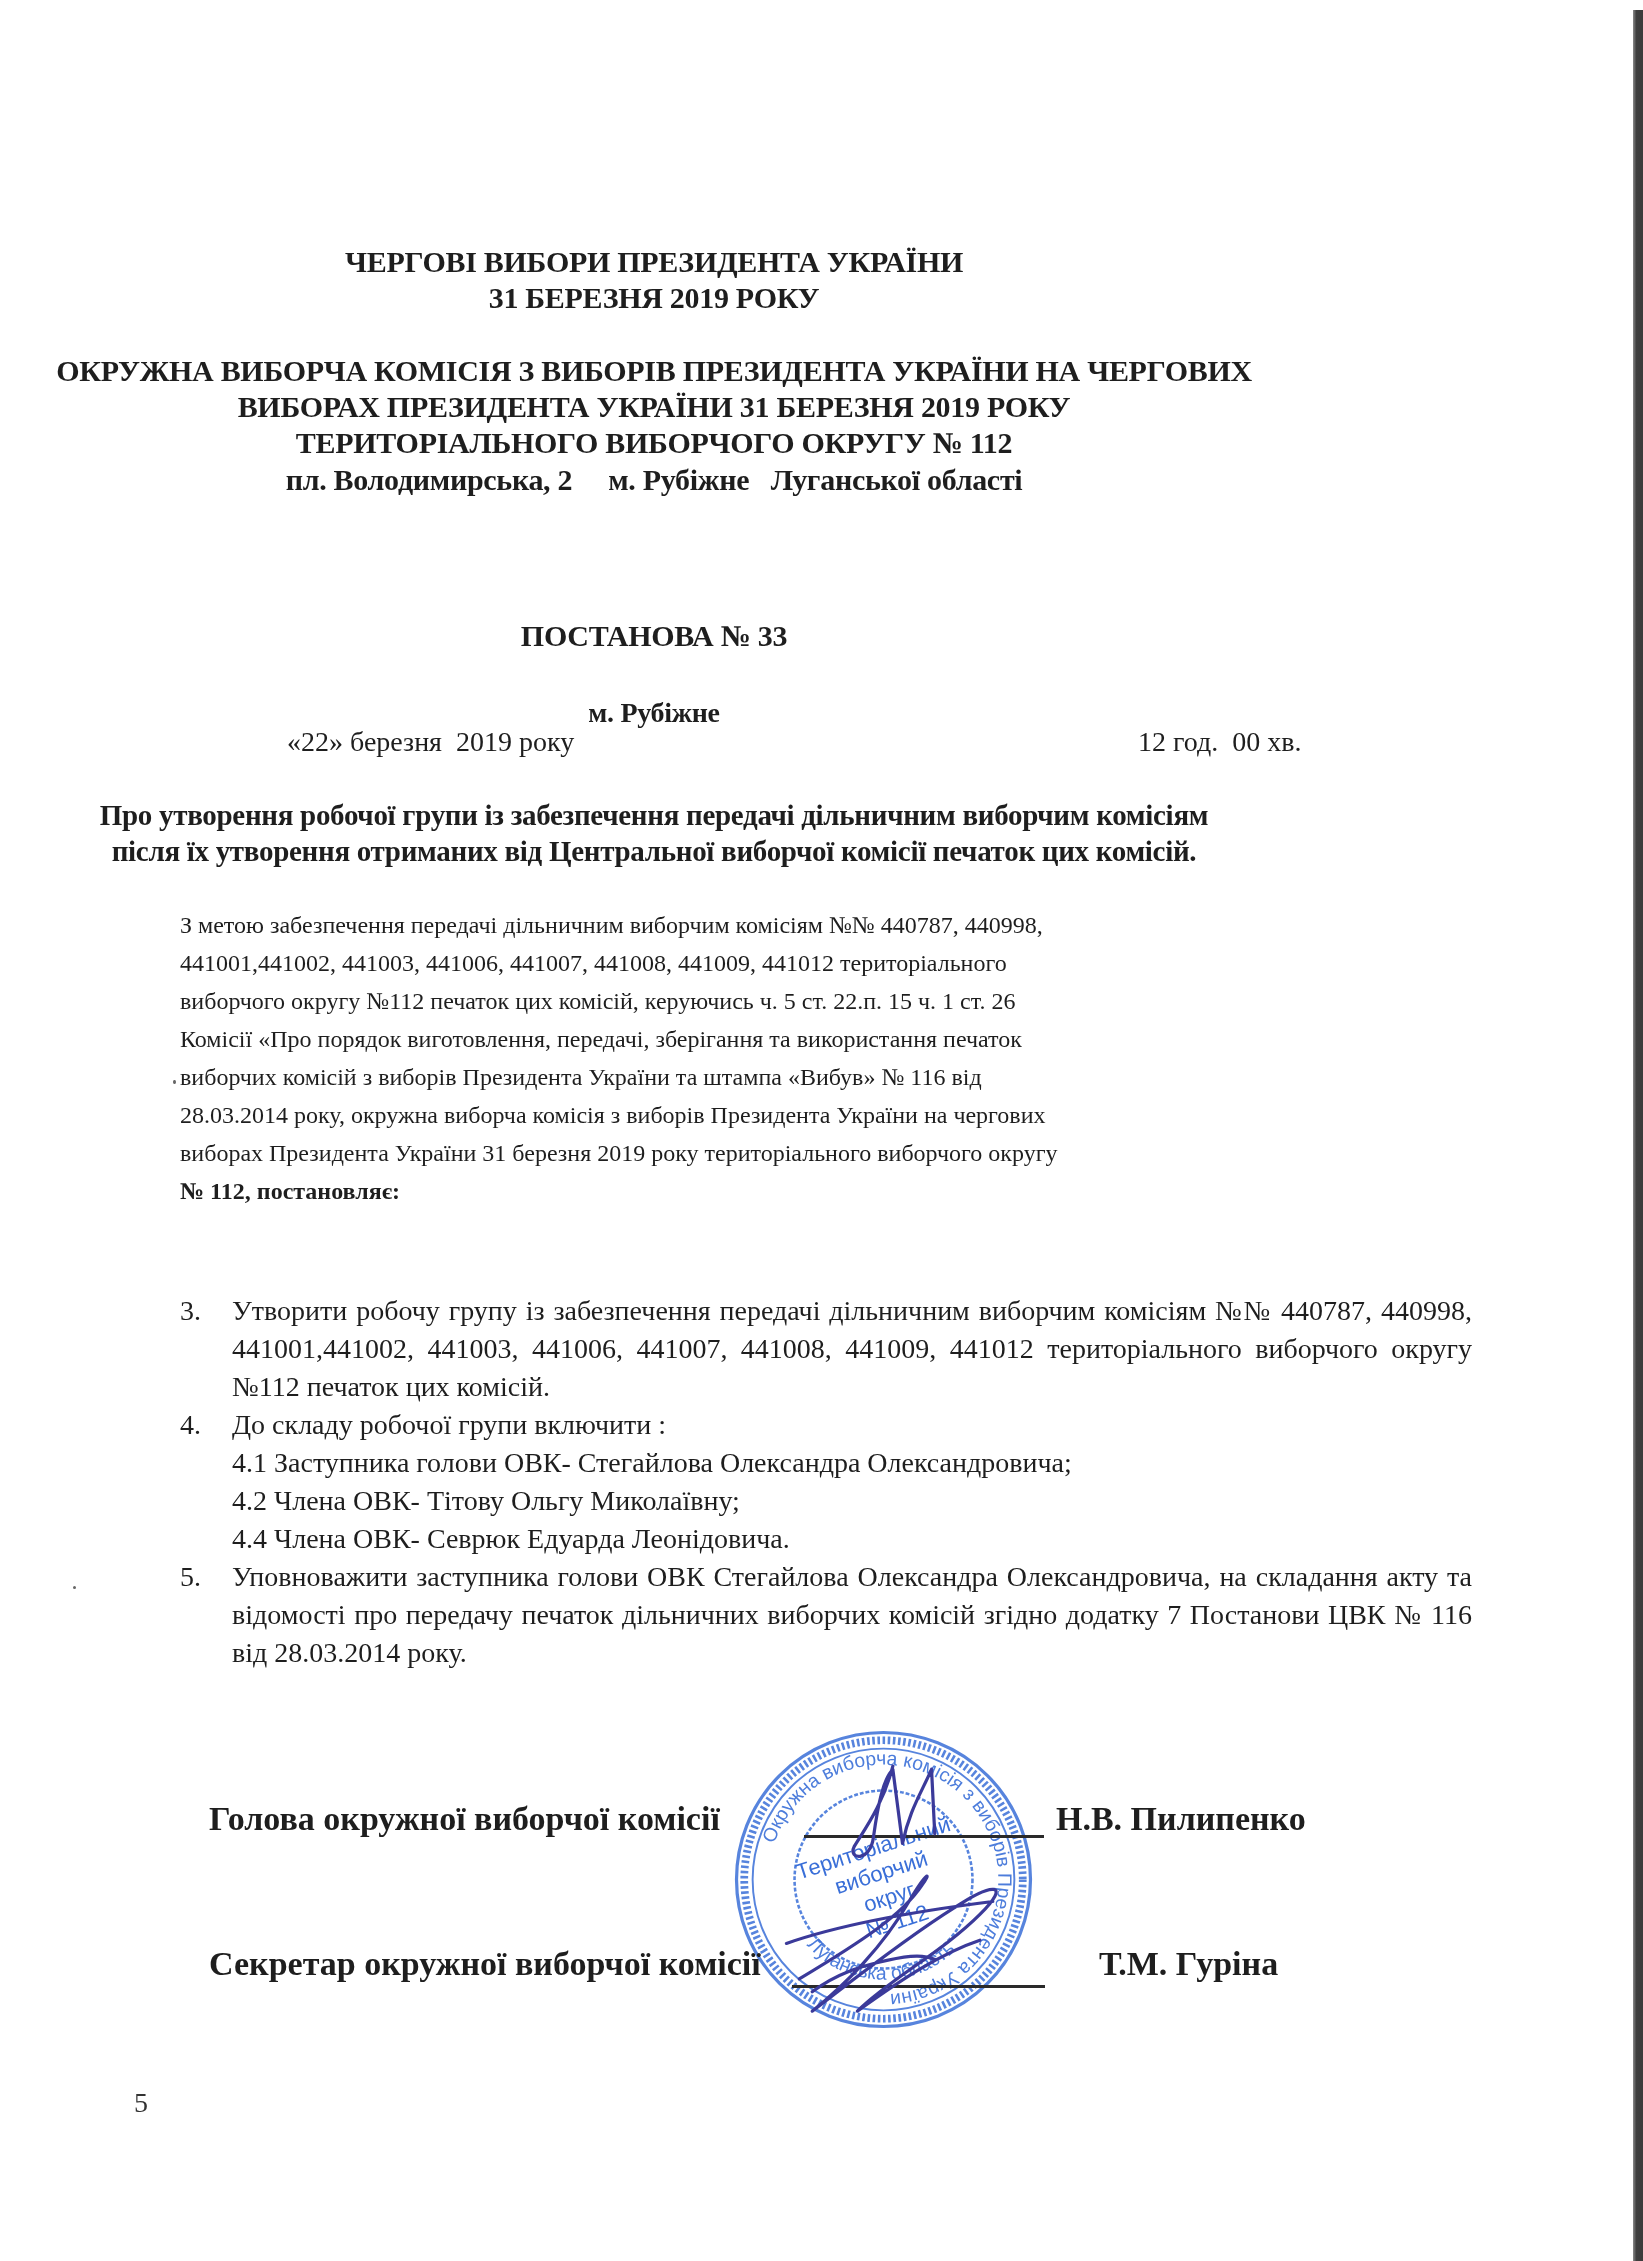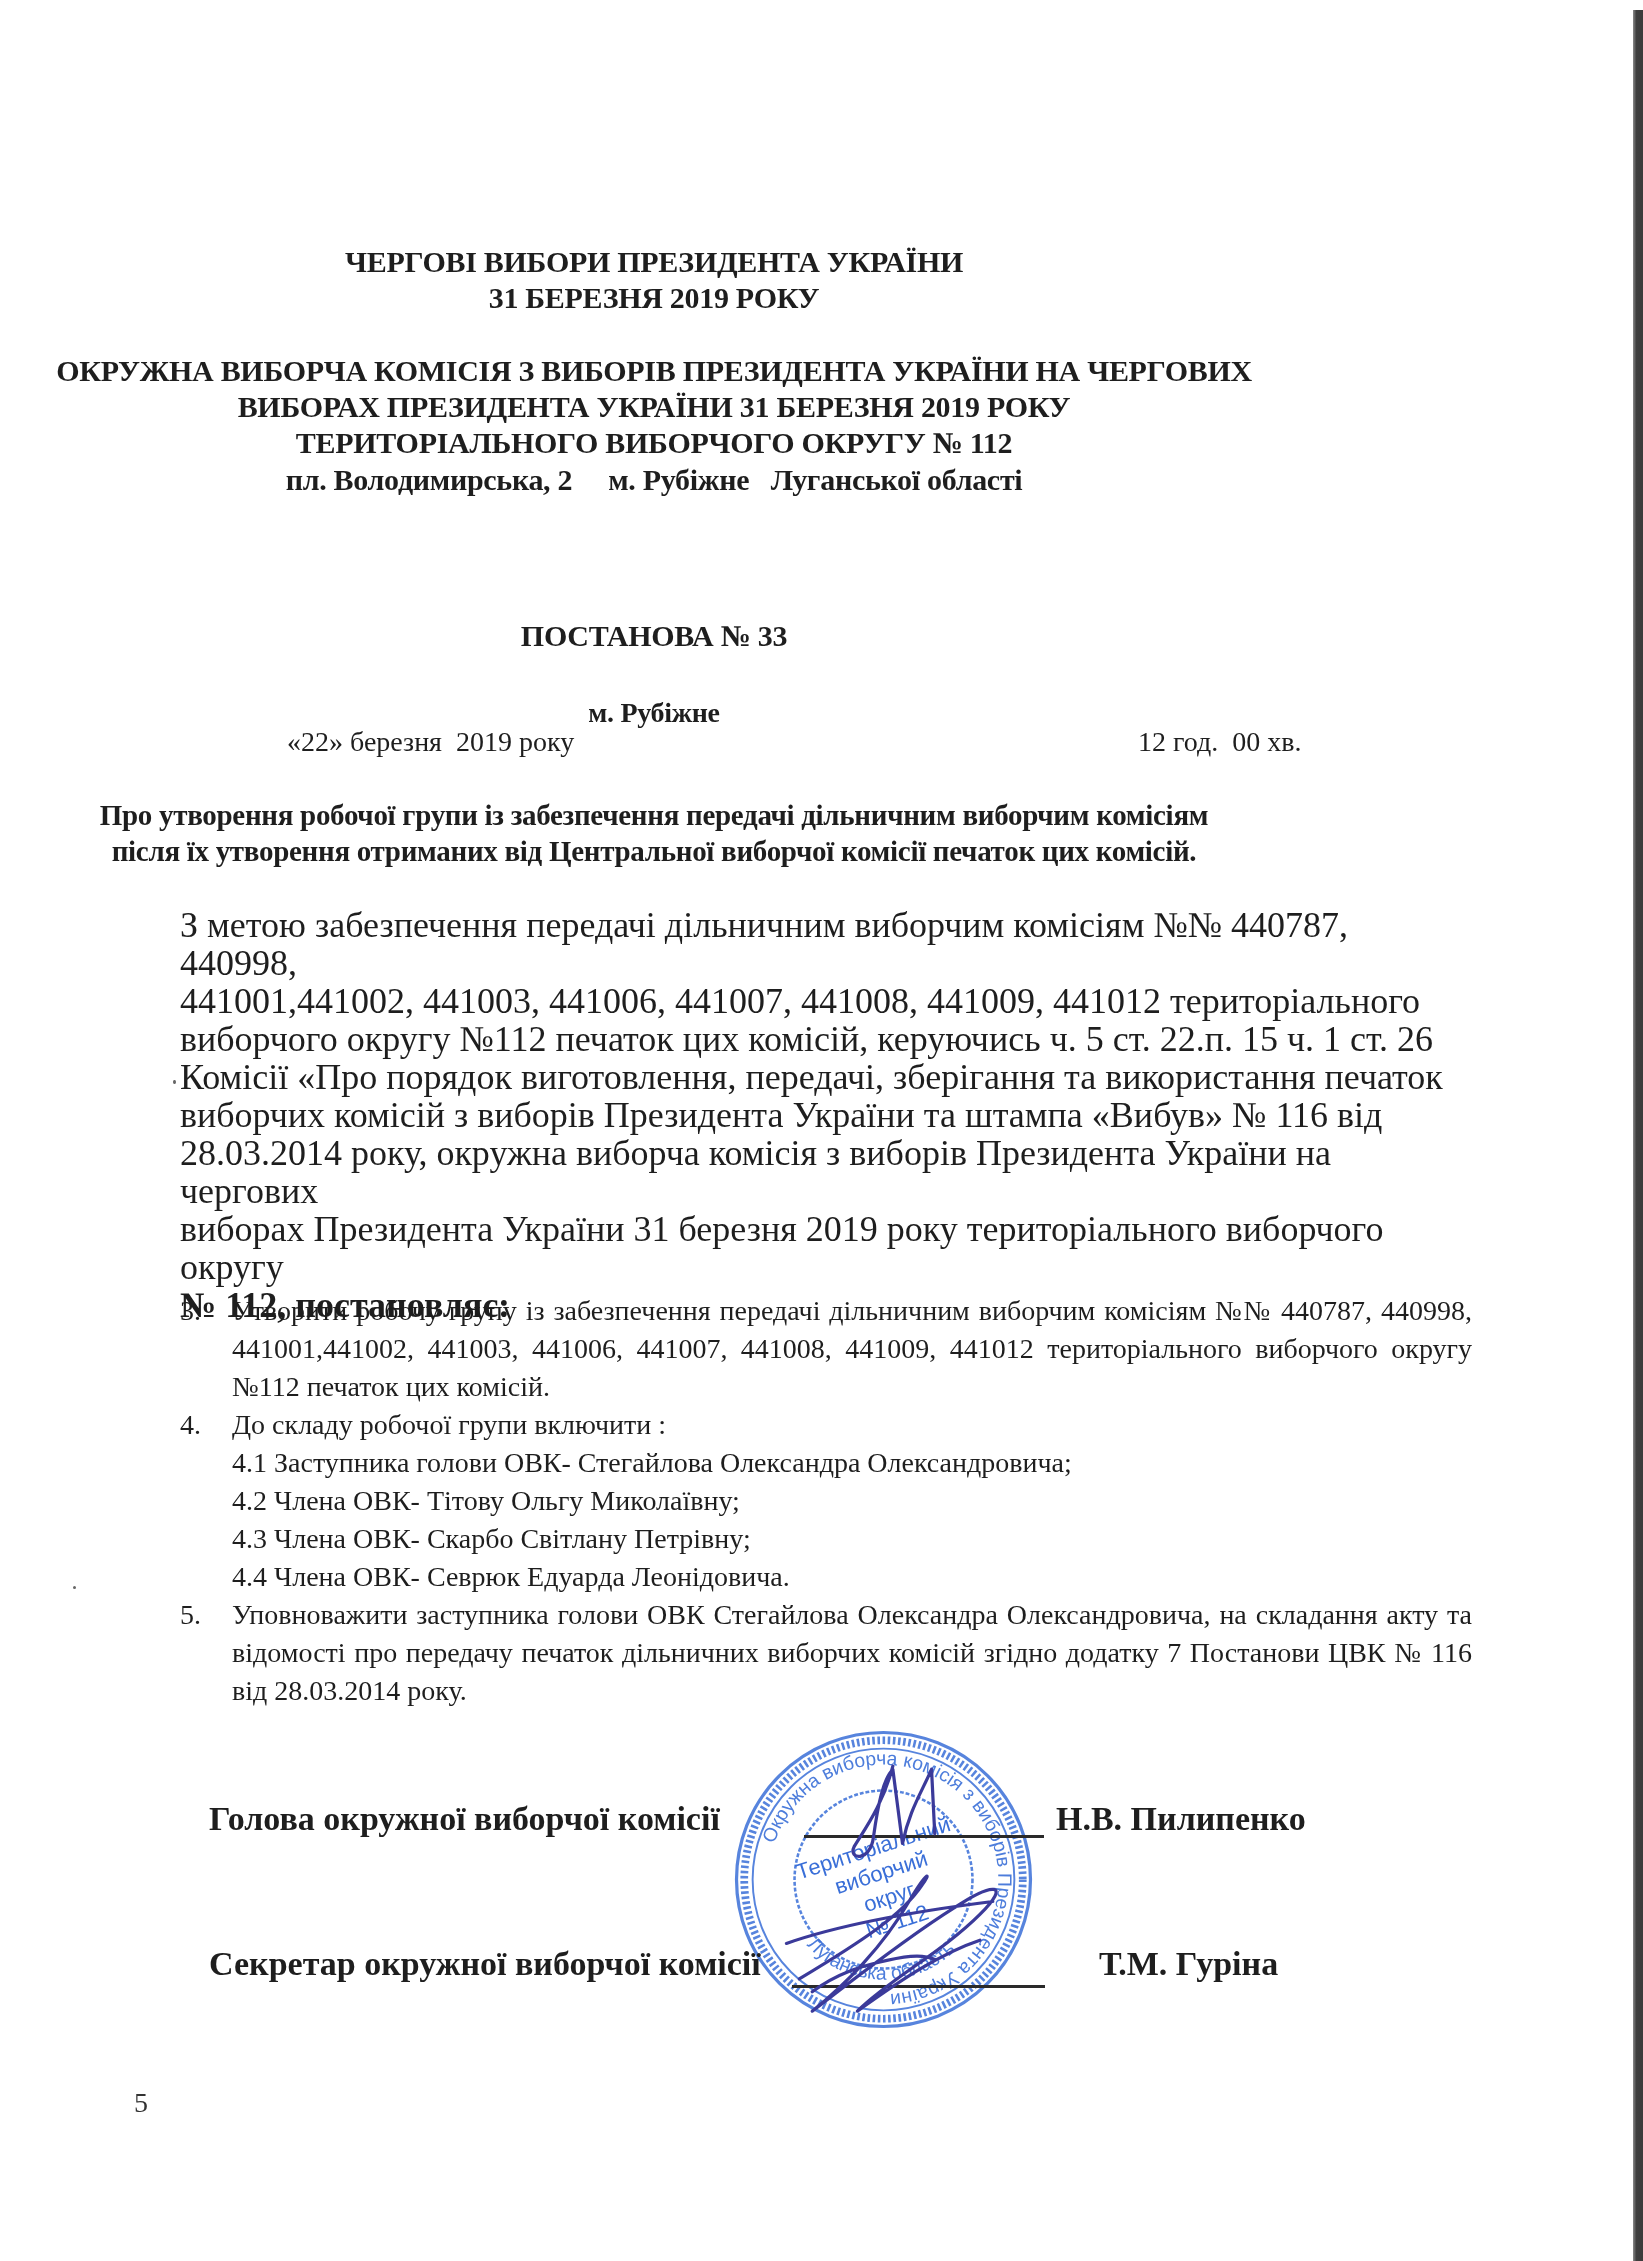--- a/index.html
+++ b/index.html
@@ -5,21 +5,21 @@
   html, body { margin: 0; padding: 0; background: #ffffff; }
   body { width: 1644px; height: 2261px; position: relative; overflow: hidden;
          font-family: "Liberation Serif", "DejaVu Serif", serif; color: #1e1e1e; }
   .scan-edge { position: absolute; right: 0; top: 9.7px; width: 11px; height: 2252px;
                background: linear-gradient(to right, #8a8a8a, #3f3f3f 30%, #3a3a3a); }
   .abs { position: absolute; }
   .center { position: absolute; left: 0; width: 1308px; text-align: center; }
   .b { font-weight: bold; }
   .hdr { font-size: 30px; font-weight: bold; line-height: 36px; letter-spacing: -0.3px; }
   .body-text { font-size: 28px; line-height: 38px; }
-  .para { position: absolute; left: 180px; width: 1276px; font-size: 36px; line-height: 38px; text-align: left; }
+  .para { position: absolute; left: 180px; width: 1276px; font-size: 24px; line-height: 38px; text-align: left; }
   .list { position: absolute; left: 180px; width: 1292px; font-size: 28px; line-height: 38px; }
   .li { display: flex; }
   .li-num { width: 52px; flex: none; }
   .li-body { flex: 1; text-align: justify; text-align-last: left; }
   .sub { padding-left: 52px; }
   .sig-label { font-size: 34px; font-weight: bold; }
   .sig-line { position: absolute; height: 2.6px; background: #2a2a2a; }
   .stamp { position: absolute; left: 732px; top: 1728px; width: 303px; height: 303px; }
   .pagenum { font-family: "Liberation Serif", serif; font-size: 28px; color: #333; }
   .speck { position: absolute; width: 3.2px; height: 3.2px; background: #666; border-radius: 50%; }
@@ -61,21 +61,20 @@
     <span class="li-num">3.</span>
     <span class="li-body">Утворити робочу групу із забезпечення передачі дільничним виборчим комісіям №№ 440787, 440998, 441001,441002, 441003, 441006, 441007, 441008, 441009, 441012 територіального виборчого округу №112 печаток цих комісій.</span>
   </div>
   <div class="li">
     <span class="li-num">4.</span>
     <span class="li-body">До складу робочої групи включити :</span>
   </div>
   <div class="sub">
     <div style="padding-left:0;">4.1 Заступника голови ОВК- Стегайлова Олександра Олександровича;</div>
     <div>4.2 Члена ОВК- Тітову Ольгу Миколаївну;</div>
-    <div>4.3 Члена ОВК- Скарбо Світлану Петрівну;</div>
     <div>4.4 Члена ОВК- Севрюк Едуарда Леонідовича.</div>
   </div>
   <div class="li">
     <span class="li-num">5.</span>
     <span class="li-body">Уповноважити заступника голови ОВК Стегайлова Олександра Олександровича, на складання акту та відомості про передачу печаток дільничних виборчих комісій згідно додатку 7 Постанови ЦВК № 116 від 28.03.2014 року.</span>
   </div>
 </div>
 
 <svg class="stamp" viewBox="0 0 470 470">
   <defs>

